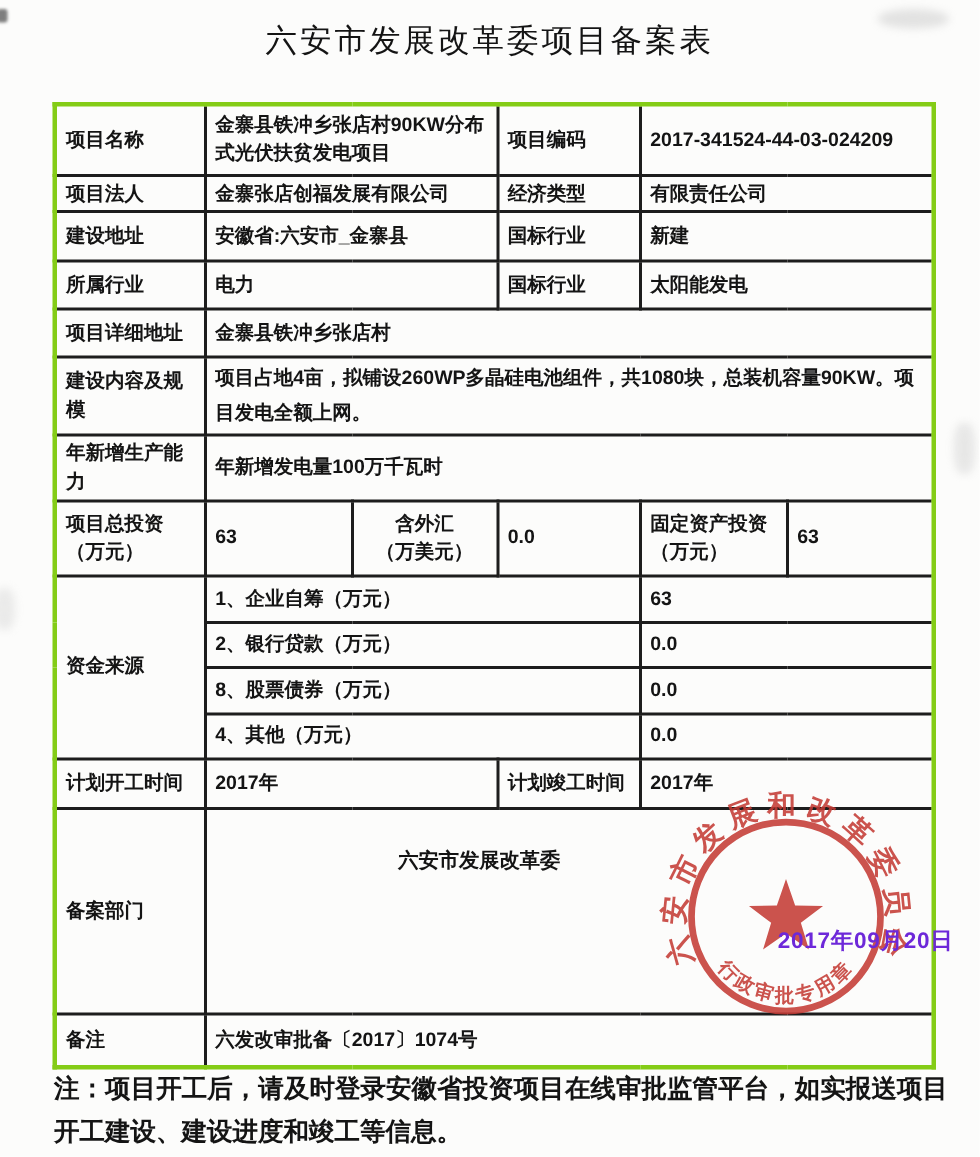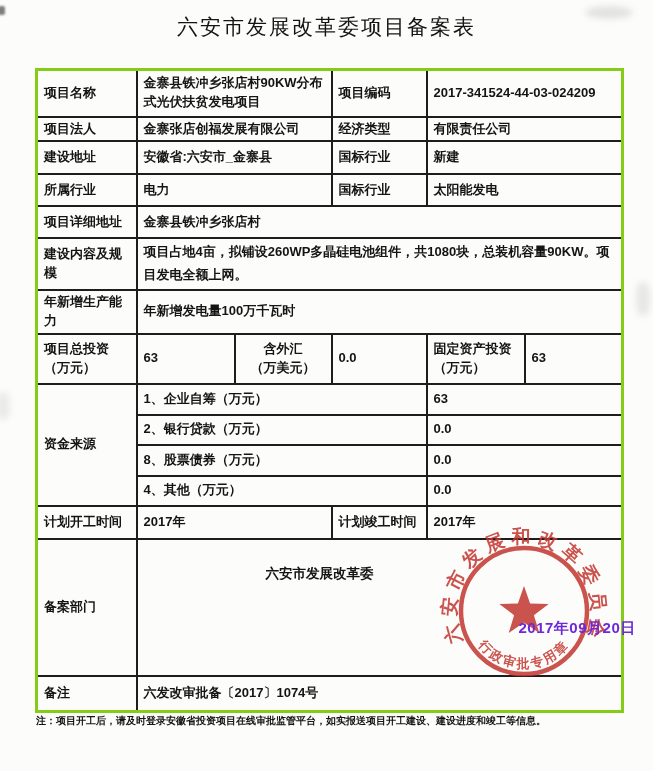--- a/index.html
+++ b/index.html
@@ -30,21 +30,21 @@
   td.dept-cell{ position:relative; }
   .dept-name{ position:absolute; left:128px; top:24px; font-size:13.5px; font-weight:bold; white-space:nowrap; }
   .stamp{ position:absolute; left:301px; top:-14px; width:170px; height:170px; opacity:.87; z-index:2; }
   .stamp text{ font-weight:bold; font-family:"Liberation Sans","DejaVu Sans",sans-serif; }
   .stamp-date{
     position:absolute; left:381px; top:77px; z-index:3;
     font-size:15px; font-weight:bold; color:#6d28d9; letter-spacing:.5px; white-space:nowrap;
   }
   .footnote{
     position:absolute; left:36px; top:712px; width:596px;
-    font-size:10px; font-weight:bold; line-height:1.7; text-align:justify;
+    font-size:17px; font-weight:bold; line-height:1.7; text-align:justify;
   }
   .artifact{ position:absolute; pointer-events:none; }
   .a1{ left:585px; top:6px; width:48px; height:13px; background:#b9b9b9; opacity:.38; border-radius:50%; filter:blur(3px); }
   .a2{ left:636px; top:282px; width:14px; height:34px; background:#bdbdbd; opacity:.32; border-radius:40%; filter:blur(3px); }
   .a3{ left:-4px; top:392px; width:14px; height:28px; background:#c2c2c2; opacity:.3; border-radius:40%; filter:blur(3px); }
   .a4{ left:-2px; top:6px; width:7px; height:9px; background:#4a4a4a; opacity:.7; border-radius:2px; filter:blur(1px); }
 </style>
 </head>
 <body>
 

